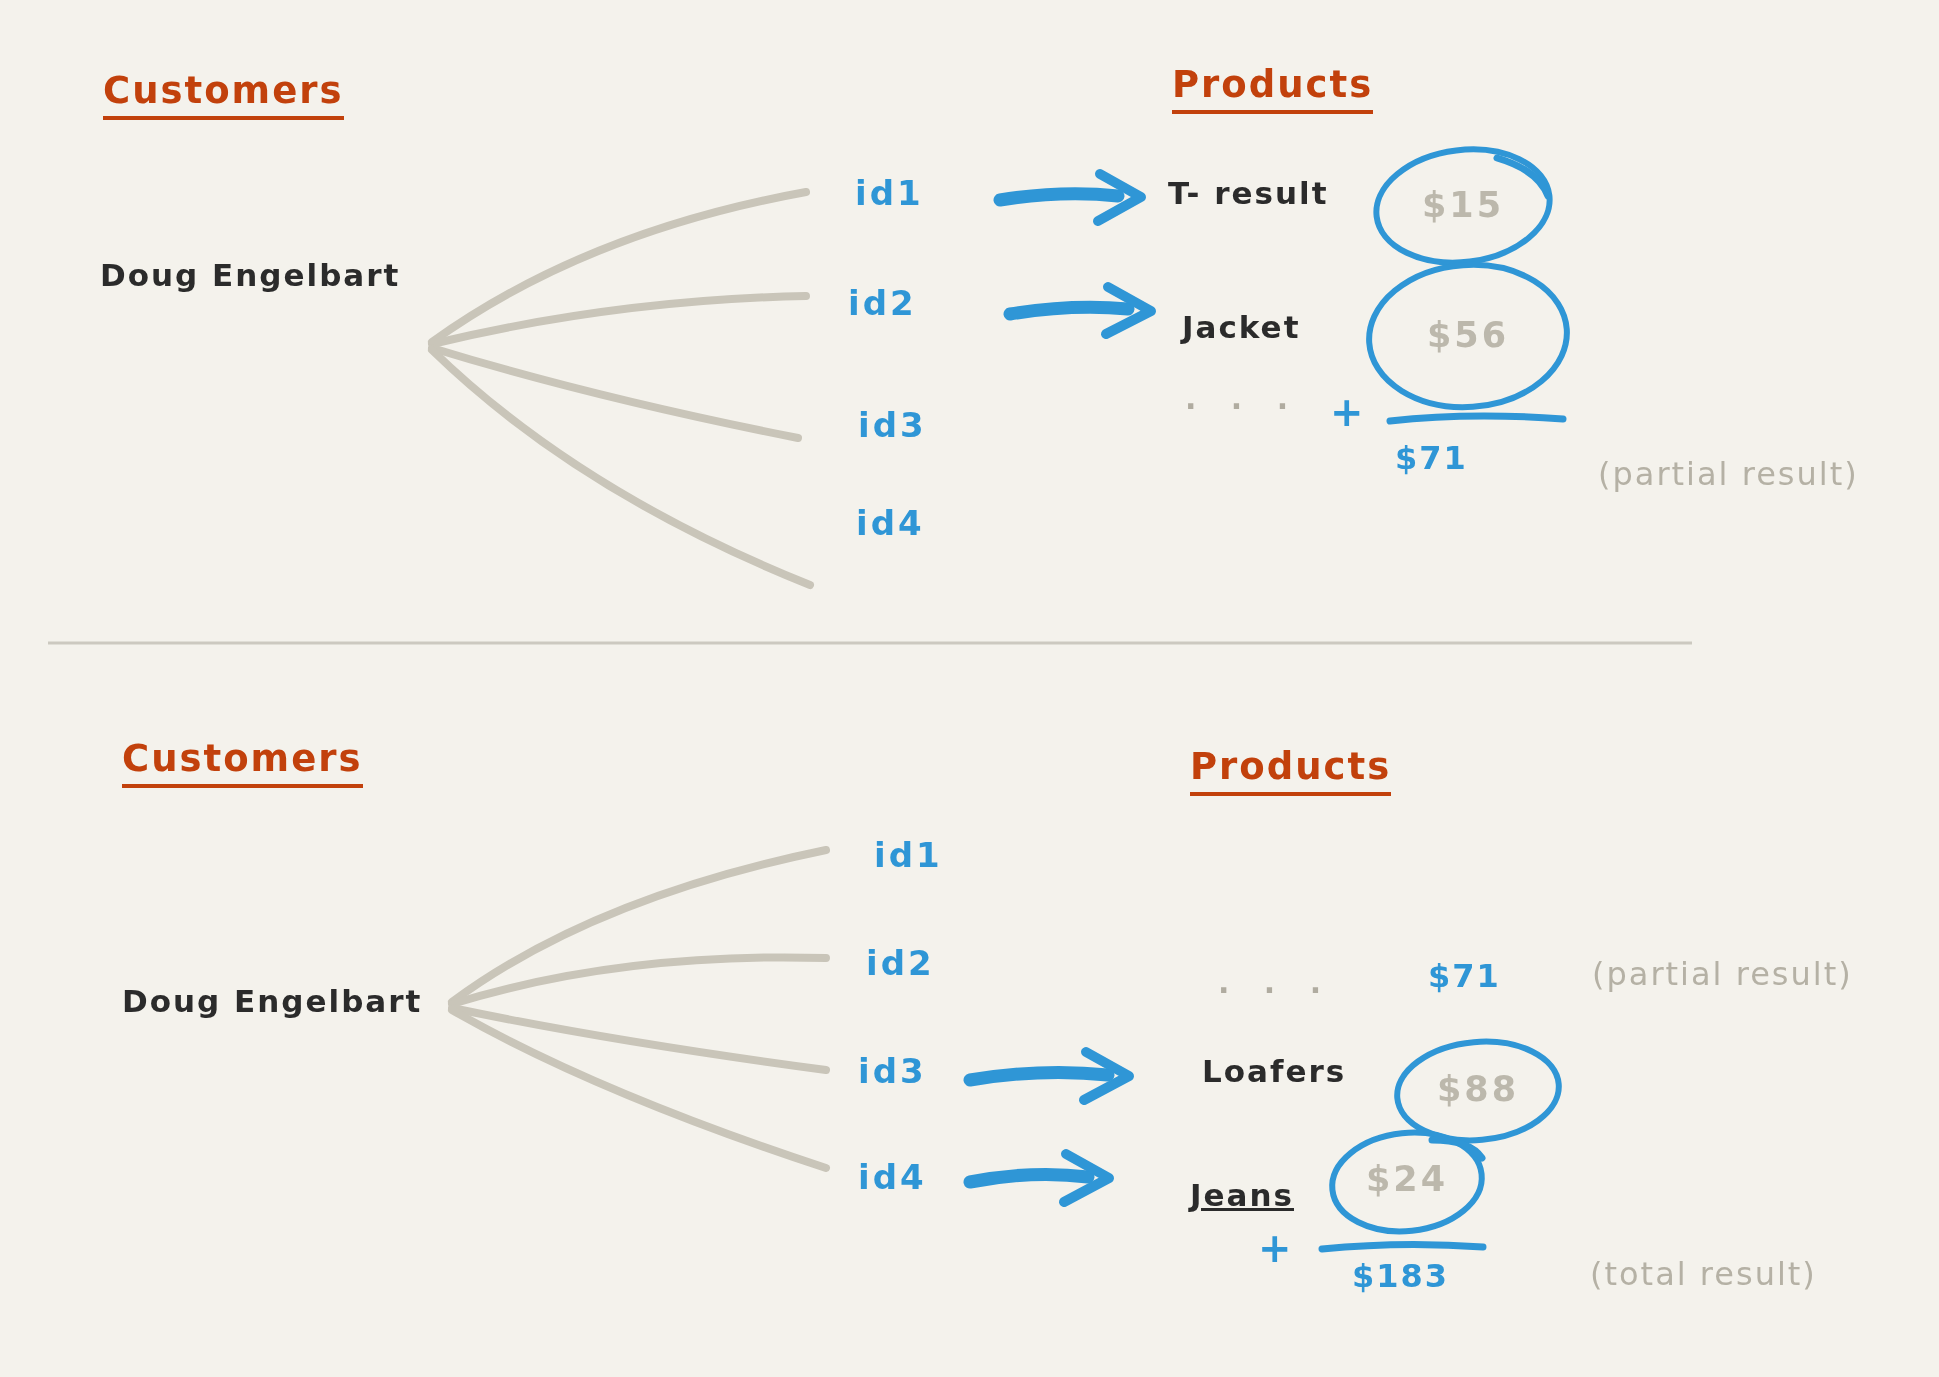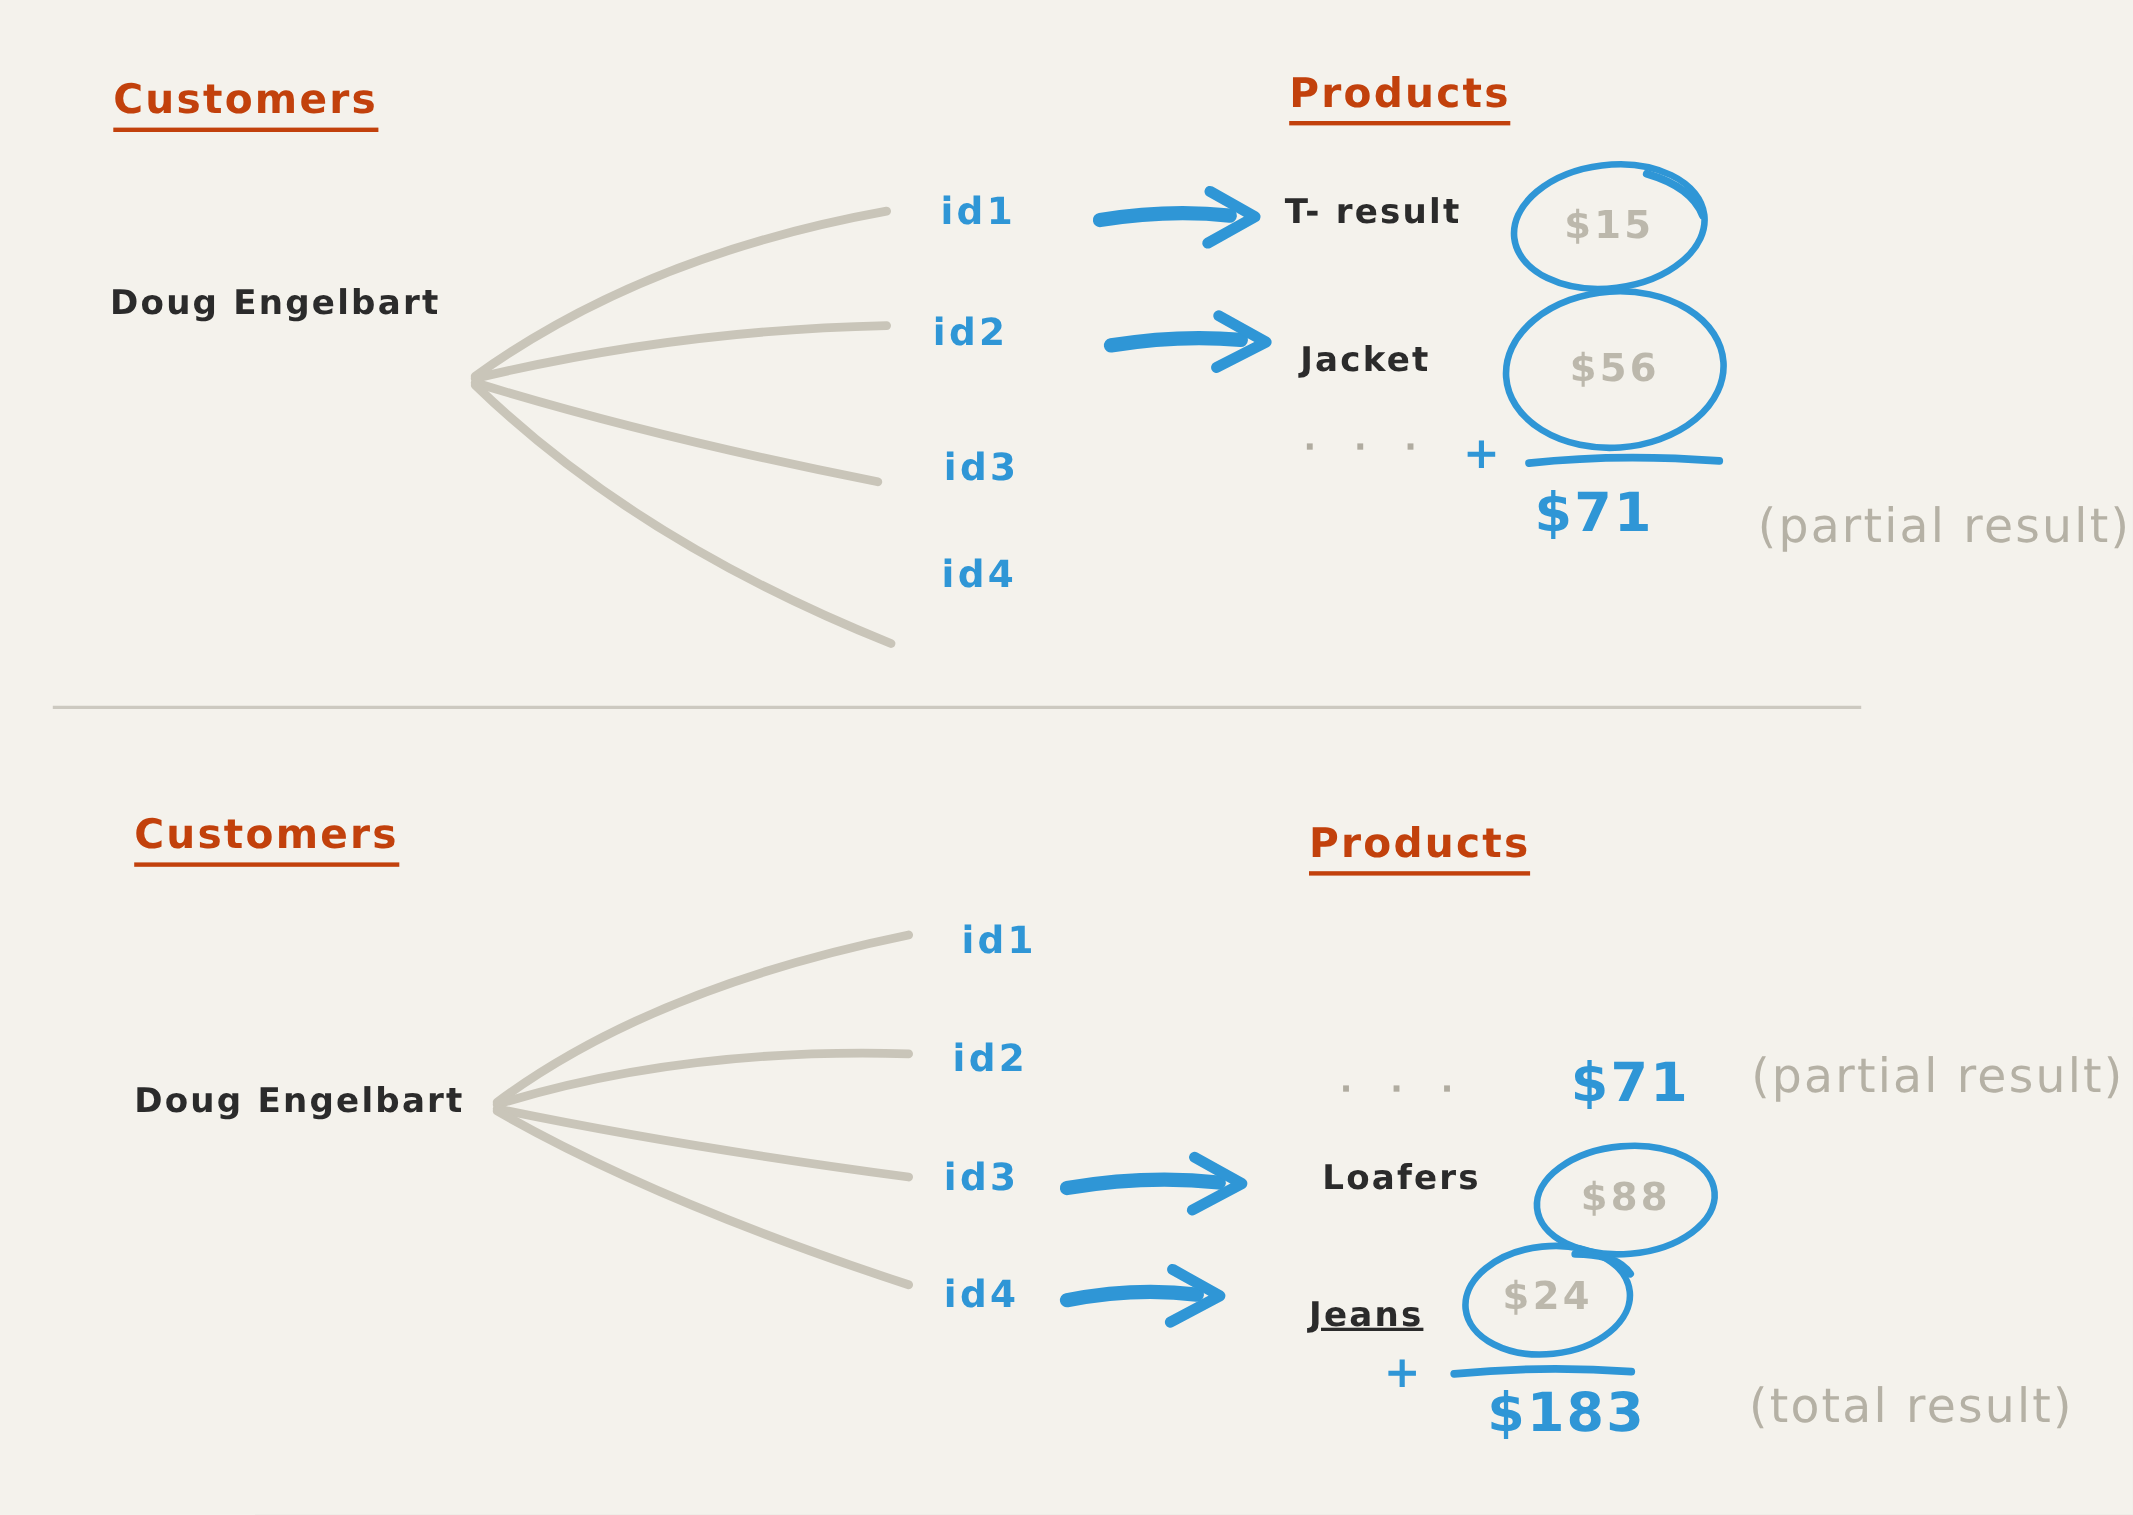--- a/index.html
+++ b/index.html
@@ -8,23 +8,23 @@
     width:1939px;height:1377px;
     background:#f4f2ec;
     overflow:hidden;
     font-family:"DejaVu Sans",sans-serif;
   }
   .txt{position:absolute;white-space:nowrap;line-height:1;}
   .heading{font-size:37px;font-weight:bold;color:#c2410c;letter-spacing:2px;padding-bottom:7px;border-bottom:4px solid #c2410c;}
   .ink{font-size:31px;font-weight:bold;color:#2b2b2b;letter-spacing:2px;}
   .idlbl{font-size:34px;font-weight:bold;color:#2f96d6;letter-spacing:3px;}
   .price{font-size:35px;font-weight:bold;color:#bcb8ac;letter-spacing:3px;text-align:center;}
-  .bluebig{font-size:49px;font-weight:bold;color:#2f96d6;letter-spacing:2px;}
+  .bluebig{font-size:32px;font-weight:bold;color:#2f96d6;letter-spacing:2px;}
   .plus{font-size:40px;font-weight:bold;color:#2f96d6;}
-  .note{font-size:43px;color:#b5b1a5;letter-spacing:2px;}
+  .note{font-size:32px;color:#b5b1a5;letter-spacing:2px;}
   .dots{font-size:30px;font-weight:bold;color:#b0aca0;letter-spacing:12px;}
   svg{position:absolute;left:0;top:0;}
 </style>
 </head>
 <body>
 
 <div id="canvas">
 
   <svg width="1939" height="1377" viewBox="0 0 1939 1377">
 

